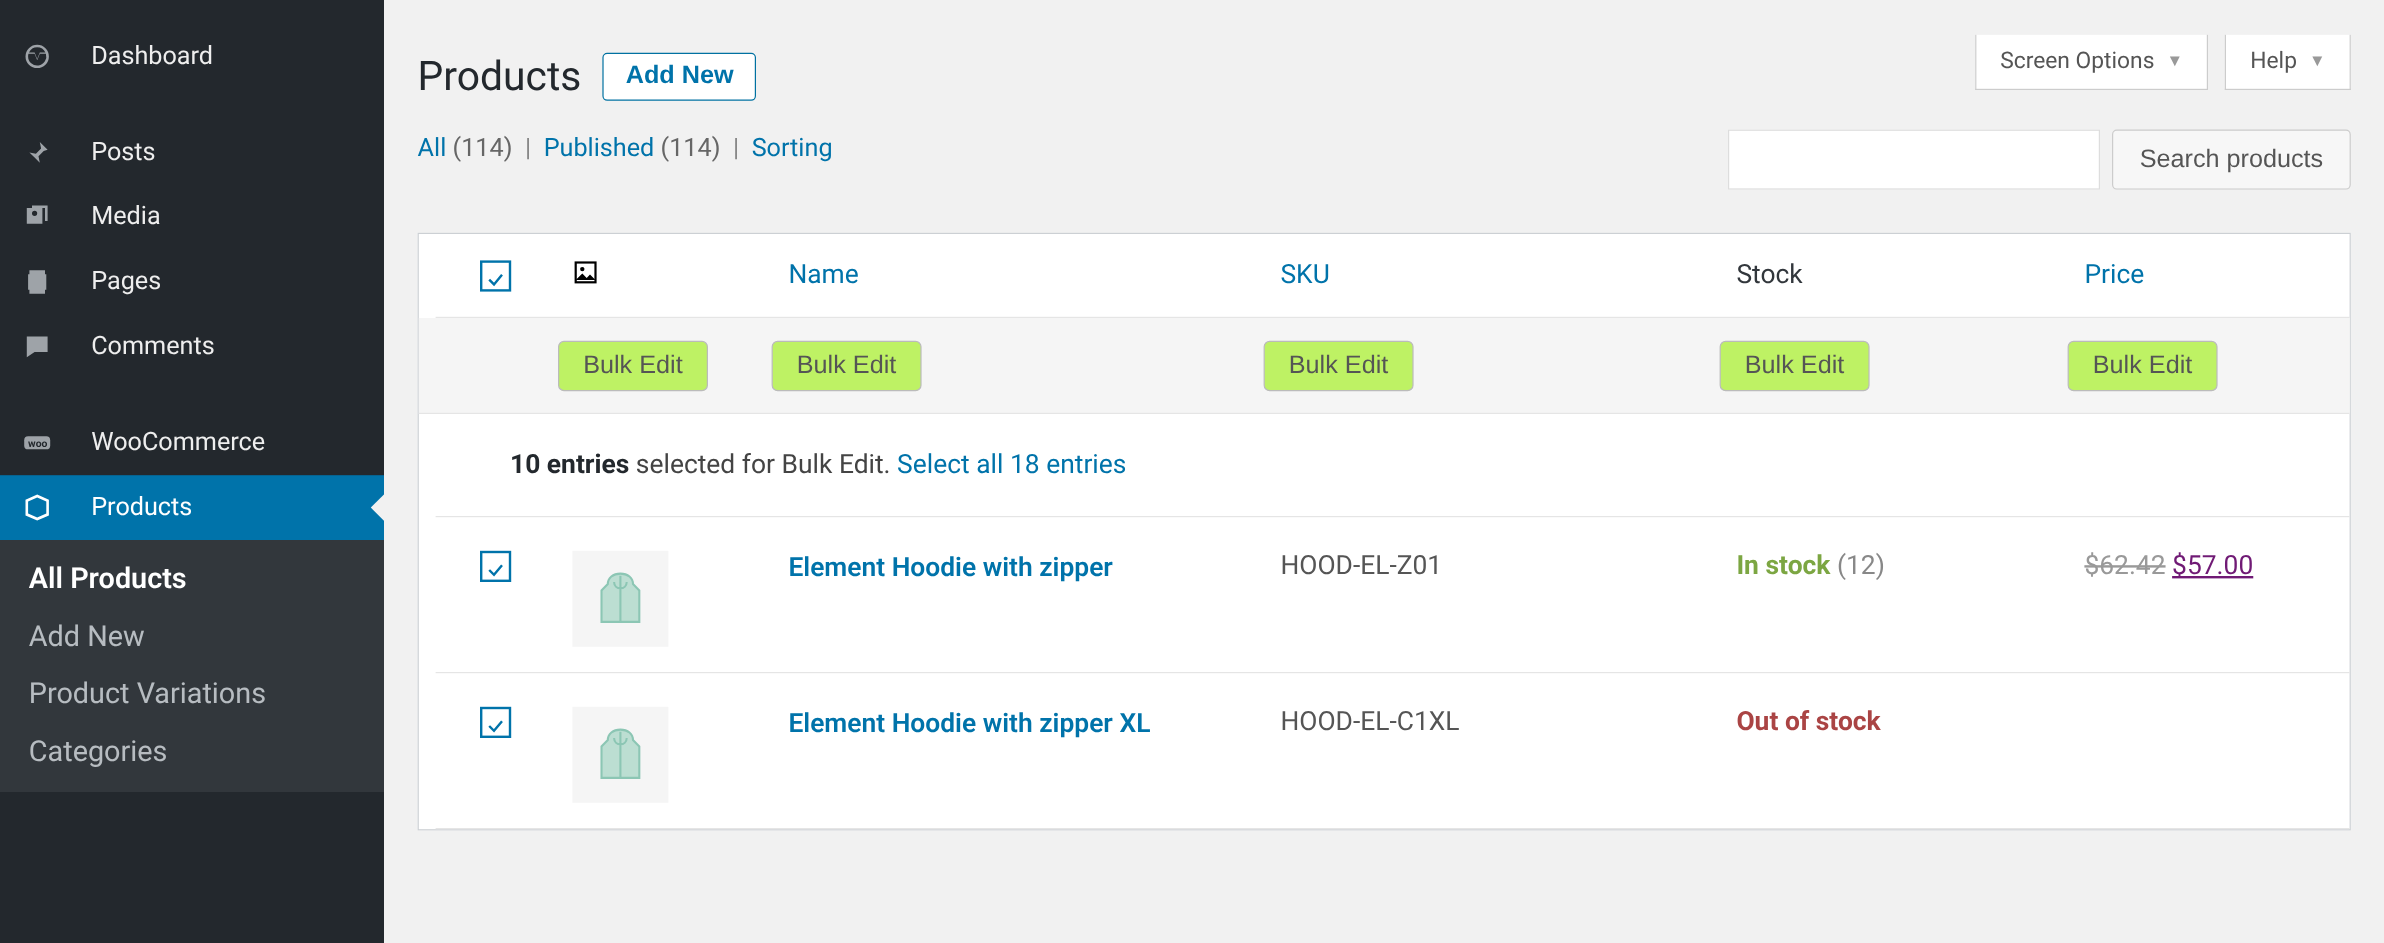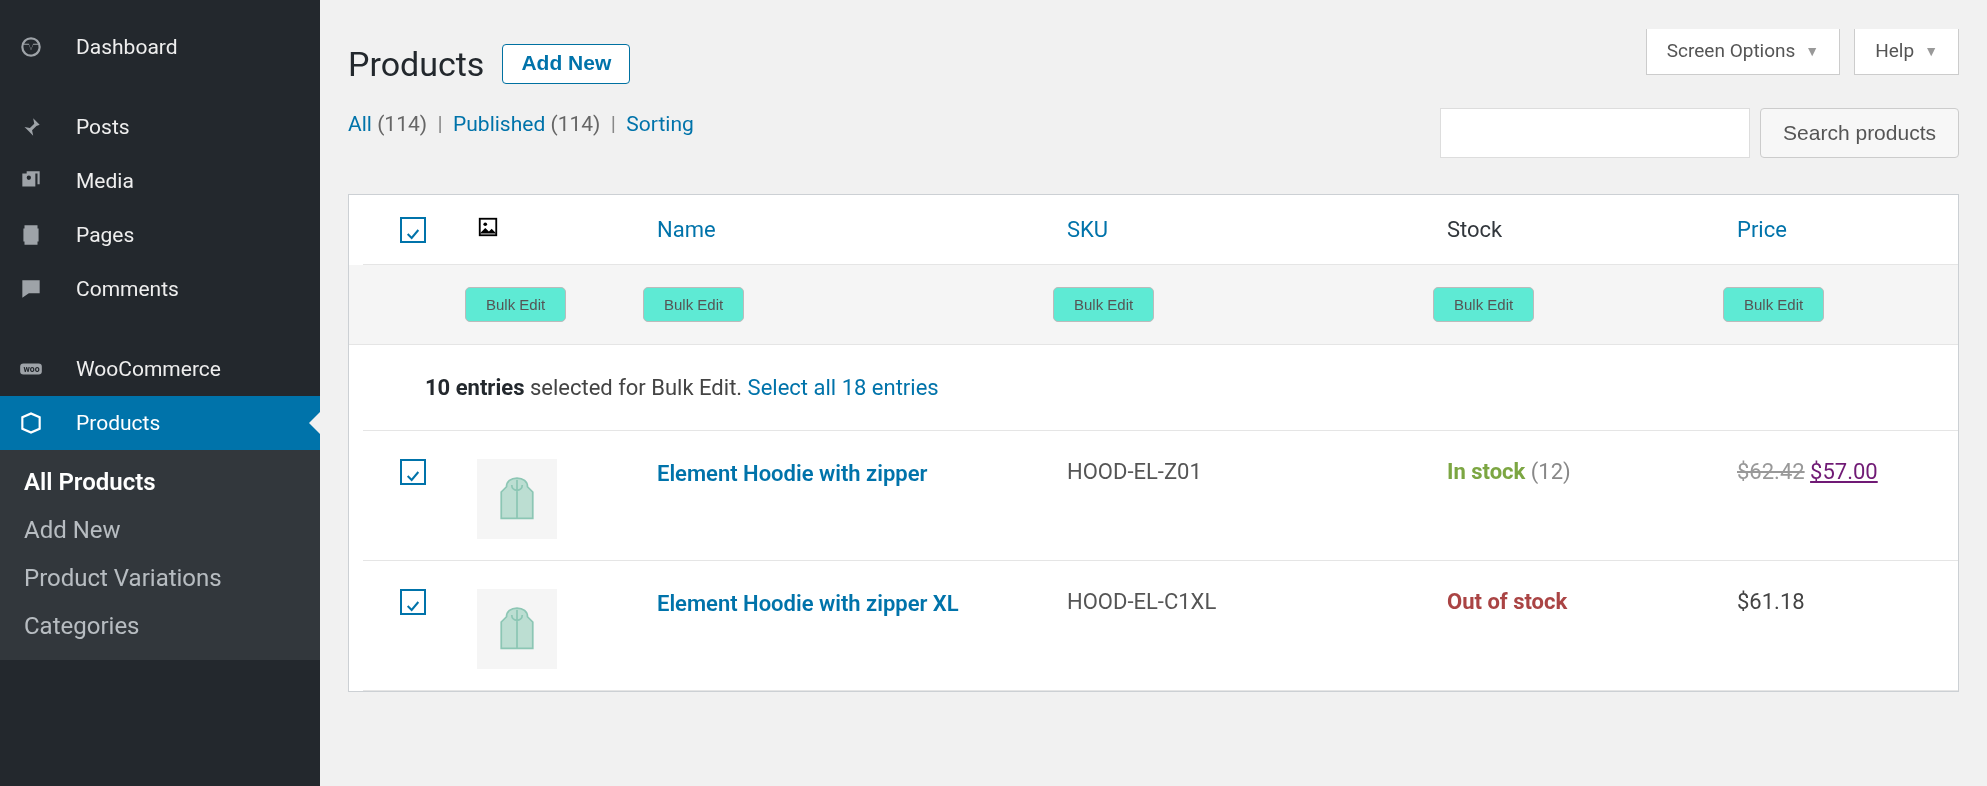--- a/index.html
+++ b/index.html
@@ -173,22 +173,22 @@
     align-items: center;
     justify-content: center;
     background: #fff;
   }
   .cb .chk { width: 16px; height: 16px; }
   .cb .chk svg { width:16px; height:16px; stroke:#0073aa; fill:none; stroke-width:3; }
 
   .th-img svg { width: 22px; height: 22px; fill:#000; }
   .btn-bulk {
     border: 1px solid #bbb;
-    background: #5eead4;
-    font-size: 15px;
+    background: #bef264;
+    font-size: 21px;
     color: #555;
     padding: 8px 20px;
     border-radius: 5px;
     cursor: pointer;
   }
   .bulkedit-row-reset {
     display: grid;
     grid-template-columns: 280px 410px 380px 290px 1fr;
     align-items:center;
     background: #f5f5f5;
@@ -407,19 +407,16 @@
             <path d="M20 18c0-6 5-10 12-10s12 4 12 10l6 6v30H14V24z" fill="#bcded2" stroke="#8cc6b4" stroke-width="2"></path>
             <path d="M32 10v44M26 16c0 4 3 6 6 6s6-2 6-6" fill="none" stroke="#8cc6b4" stroke-width="2"></path>
           </svg>
         </span>
       </div>
       <div class="td td-name">Element Hoodie with zipper XL</div>
       <div class="td td-sku">HOOD-EL-C1XL</div>
       <div class="td">
         <span class="outstock">Out of stock</span>
       </div>
-      <div class="td">
-        <span>$61.18</span>
-      </div>
     </div>
 
   </div>
 </div>
 
 </body></html>

